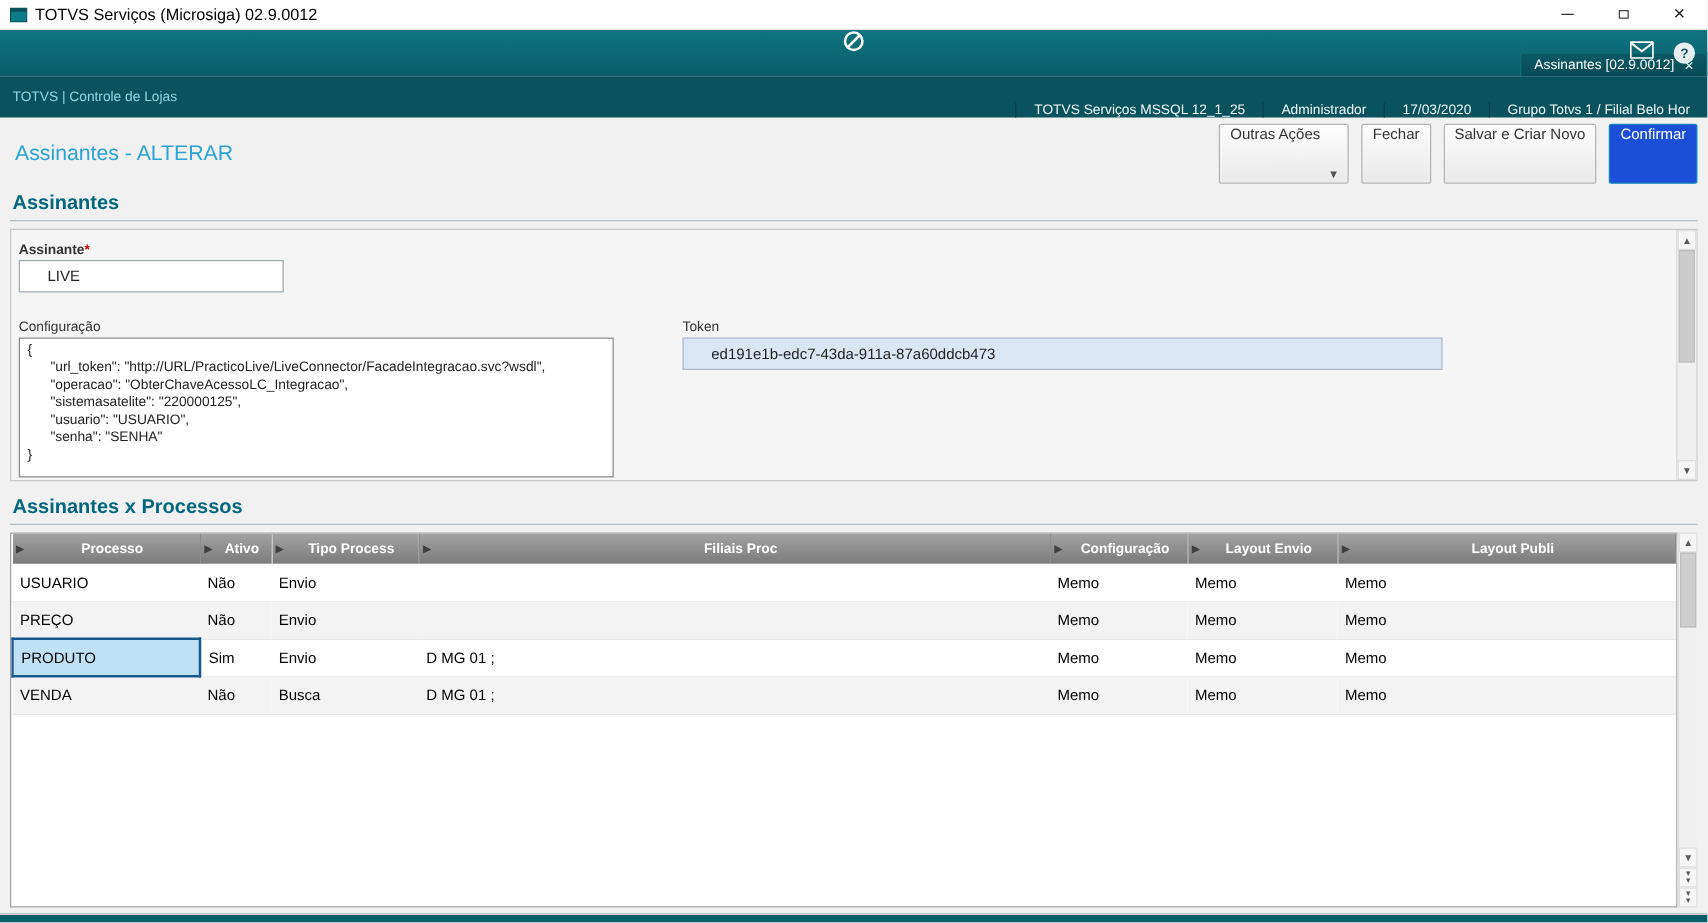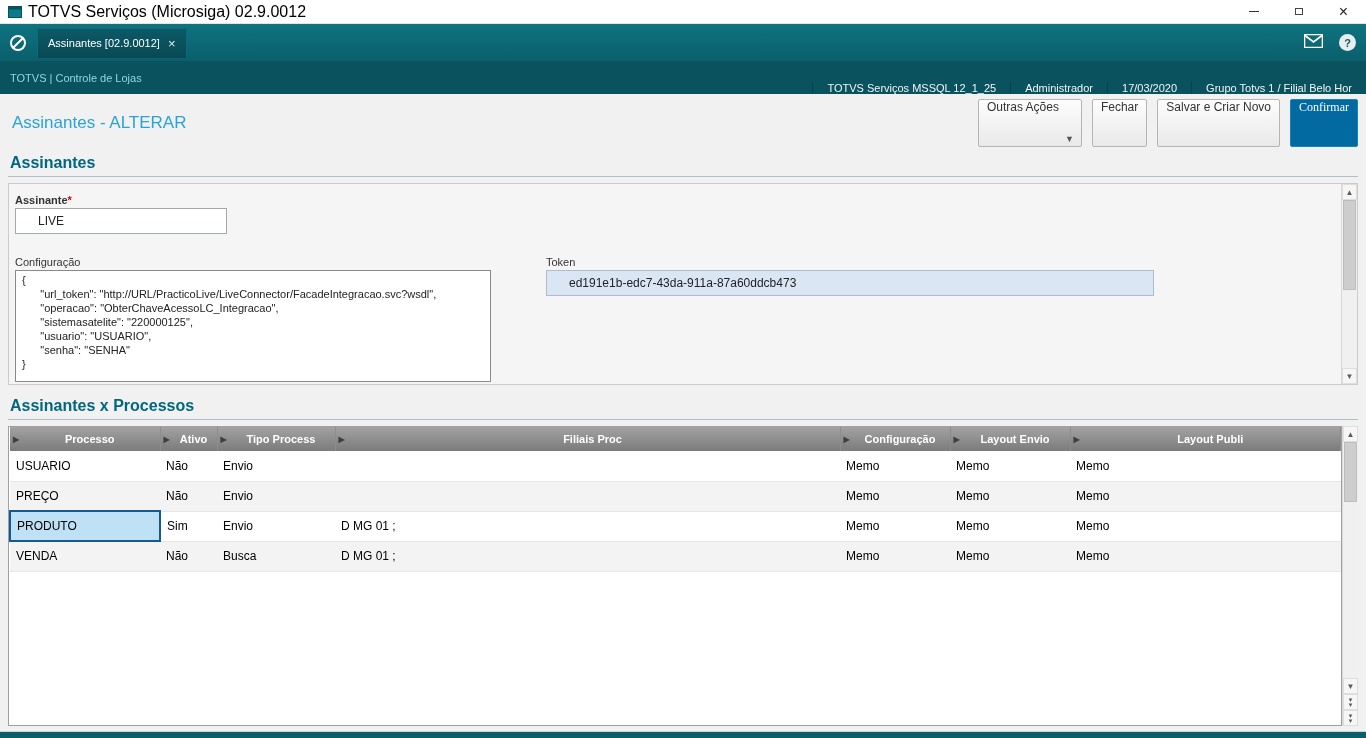--- a/index.html
+++ b/index.html
@@ -3,29 +3,29 @@
 <meta charset="utf-8">
 <style>
   * { box-sizing: border-box; margin: 0; padding: 0; }
   html,body { width:1366px; height:738px; overflow:hidden; }
   body { font-family:"Liberation Sans", sans-serif; background:#f1f1f1; }
   .window { width:1366px; height:738px; display:flex; flex-direction:column; background:#f1f1f1; }
 
   
   .titlebar { height:24px; background:#ffffff; display:flex; align-items:center; border-bottom:1px solid #e4e4e4; }
   .titlebar .app-icon { margin:0 6px 0 8px; display:flex; }
-  .titlebar .title { font-size:16px; color:#000; flex:1; }
+  .titlebar .title { font-size:13px; color:#000; flex:1; }
   .win-btn { width:45px; height:100%; display:flex; align-items:center; justify-content:center; color:#222; cursor:default; }
   .min-glyph { width:10px; border-top:1px solid #333; display:inline-block; }
   .restore-glyph { width:8px; height:7px; border:1px solid #444; background:#fff; position:relative; display:inline-block; }
   .restore-glyph::before { content:""; position:absolute; left:2px; top:-4px; width:8px; height:7px; border:1px solid #444; z-index:-1; }
   .close-glyph { font-size:16px; line-height:16px; }
 
   
-  .tabbar { height:37px; background:linear-gradient(#0e7380,#0a5f6b); display:flex; align-items:center; position:relative; }
+  .tabbar { height:37px; background:linear-gradient(#0e7380,#0a5f6b); display:flex; align-items:flex-end; position:relative;flex-direction:column; }
   .tab-logo { align-self:center; margin:0 10px 0 9px; display:flex; }
   .tab { height:30px; background:linear-gradient(#0b5966,#084a55); border:1px solid #0d6b77; border-bottom:none; color:#fff; font-size:11px; display:flex; align-items:center; padding:0 10px; gap:8px; }
   .tab .tab-close { color:#dfeef1; font-size:13px; line-height:13px; cursor:default; }
   .tabbar-right { position:absolute; right:10px; top:0; height:100%; display:flex; align-items:center; gap:16px; }
   .help-circle { width:17px; height:17px; border-radius:50%; background:#e6eef0; color:#17545e; font-size:11px; font-weight:bold; display:flex; align-items:center; justify-content:center; }
 
   
   .appheader { height:33px; background:#0a525e; display:flex; align-items:center; }
   .brand { color:#8fd6e8; font-size:11px; padding-left:10px; flex:1; white-space:nowrap; }
   .header-info { display:flex; height:100%; align-items:flex-end; }
@@ -34,21 +34,21 @@
   
   .content { flex:1; padding:0 8px; overflow:hidden; }
 
   .toolbar { height:58px; display:flex; align-items:center; }
   .page-title { color:#2aa3d6; font-size:17px; flex:1; padding-left:4px; }
   .toolbar .btn { height:48px; margin-left:10px; padding:0 8px; font-size:12px; color:#333;
       background:linear-gradient(#fdfdfd,#e9e9e9); border:1px solid #b5b5b5; border-radius:2px;
       display:flex; align-items:flex-start; position:relative; cursor:default; }
   .toolbar .btn.dropdown { padding-right:22px; }
   .toolbar .btn .caret { position:absolute; right:7px; bottom:2px; font-size:9px; color:#555; }
-  .toolbar .btn.primary { background:#0369a1; border-color:#1287be; color:#fff;font-family:Liberation Serif, serif; }
+  .toolbar .btn.primary { background:#1d4ed8; border-color:#1287be; color:#fff; }
 
   .section-title { color:#00677f; font-size:16px; font-weight:bold; padding:2px 2px 4px 2px; border-bottom:1px solid #aebfc6; }
 
   
   .form-panel { margin-top:6px; height:202px; border:1px solid #cbcbcb; background:#f5f5f5; display:flex; }
   .form-fields { flex:1; position:relative; }
   .field-label { position:absolute; font-size:11px; color:#333; }
   .field-label.bold { font-weight:bold; }
   .req { color:#d40000; }
   .text-input { position:absolute; height:26px; border:1px solid #9fa9ae; background:#fff; font-size:12px; padding:0 22px; font-family:"Liberation Sans",sans-serif; color:#222; }

